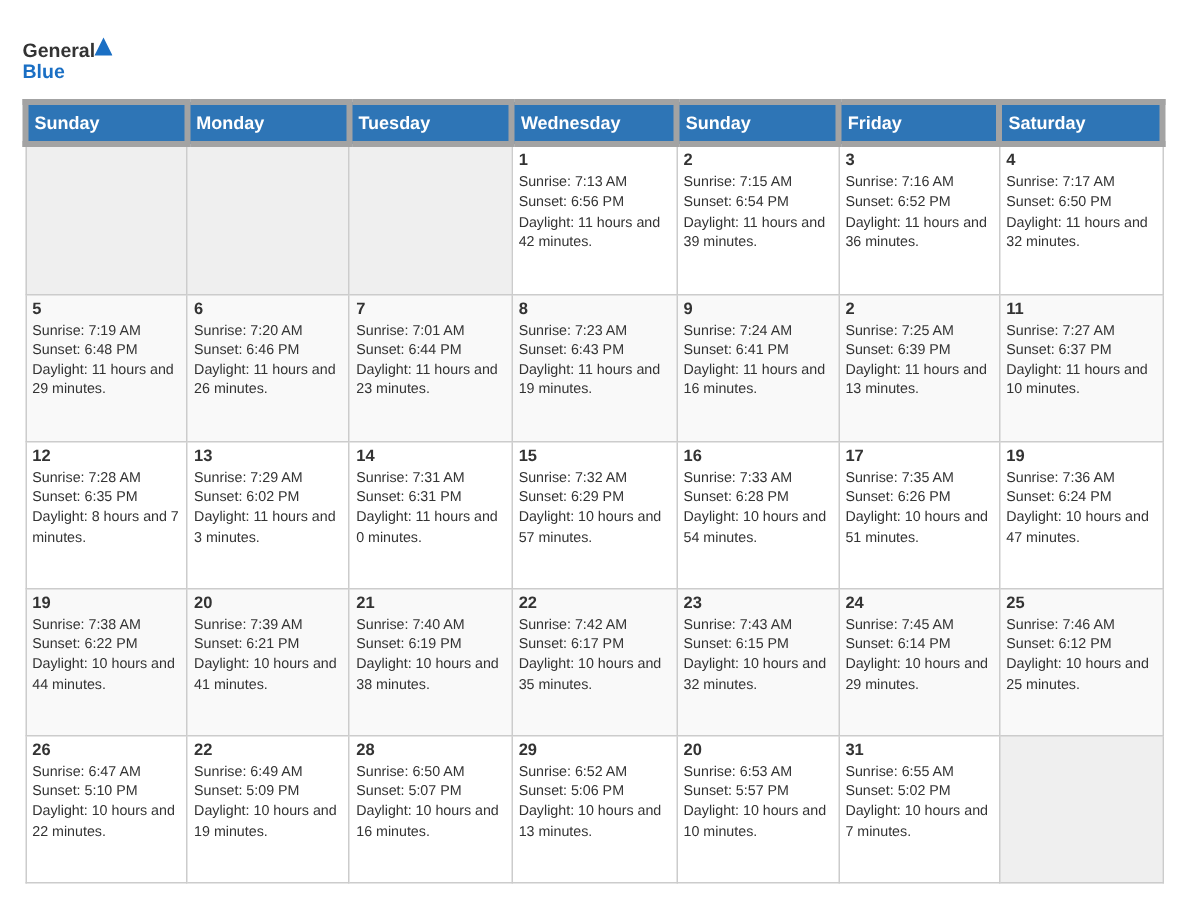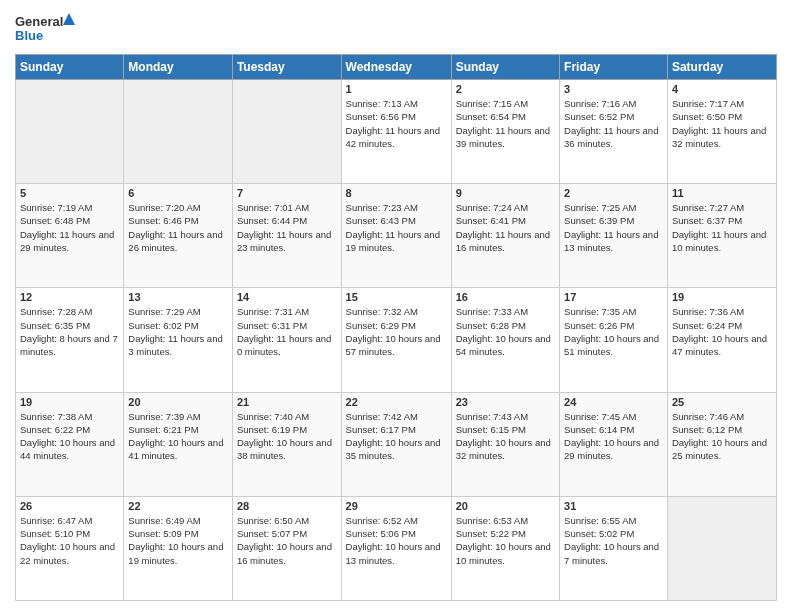--- a/index.html
+++ b/index.html
@@ -6,21 +6,21 @@
     body {
       width: 792px;
       height: 612px;
       font-family: Arial, sans-serif;
       background: #fff;
       overflow: hidden;
     }
     .page {
       width: 792px;
       height: 612px;
-      padding: 11px 15px;
+      padding: 23px 15px;
       display: flex;
       flex-direction: column;
     }
     .header {
       display: flex;
       justify-content: space-between;
       align-items: flex-start;
       margin-bottom: 8px;
     }
     .logo {
@@ -46,21 +46,21 @@
       border-collapse: collapse;
       flex: 1;
     }
     .calendar thead tr th {
       background-color: #2e75b6;
       color: #fff;
       font-size: 12px;
       font-weight: bold;
       padding: 5px 4px;
       text-align: left;
-      border: 1px solid #a3a3a3;
+      border: 4px solid #a3a3a3;
     }
     .calendar tbody tr td {
       border: 1px solid #ccc;
       vertical-align: top;
       padding: 3px 4px;
       width: 113px;
       min-height: 80px;
       font-size: 9.5px;
       color: #333;
       background: #fff;
@@ -242,21 +242,21 @@
           <td>
             <span class="day-number">28</span>
             <div class="day-info"><span>Sunrise: 6:50 AM</span><br><span>Sunset: 5:07 PM</span><br><span>Daylight: 10 hours and 16 minutes.</span></div>
           </td>
           <td>
             <span class="day-number">29</span>
             <div class="day-info"><span>Sunrise: 6:52 AM</span><br><span>Sunset: 5:06 PM</span><br><span>Daylight: 10 hours and 13 minutes.</span></div>
           </td>
           <td>
             <span class="day-number">20</span>
-            <div class="day-info"><span>Sunrise: 6:53 AM</span><br><span>Sunset: 5:22 PM</span><br><span>Daylight: 10 hours and 10 minutes.</span></div>
+            <div class="day-info"><span>Sunrise: 6:53 AM</span><br><span>Sunset: 5:57 PM</span><br><span>Daylight: 10 hours and 10 minutes.</span></div>
           </td>
           <td>
             <span class="day-number">31</span>
             <div class="day-info"><span>Sunrise: 6:55 AM</span><br><span>Sunset: 5:02 PM</span><br><span>Daylight: 10 hours and 7 minutes.</span></div>
           </td>
           <td class="empty"></td>
         </tr>
       </tbody>
   </table>
 </div>

